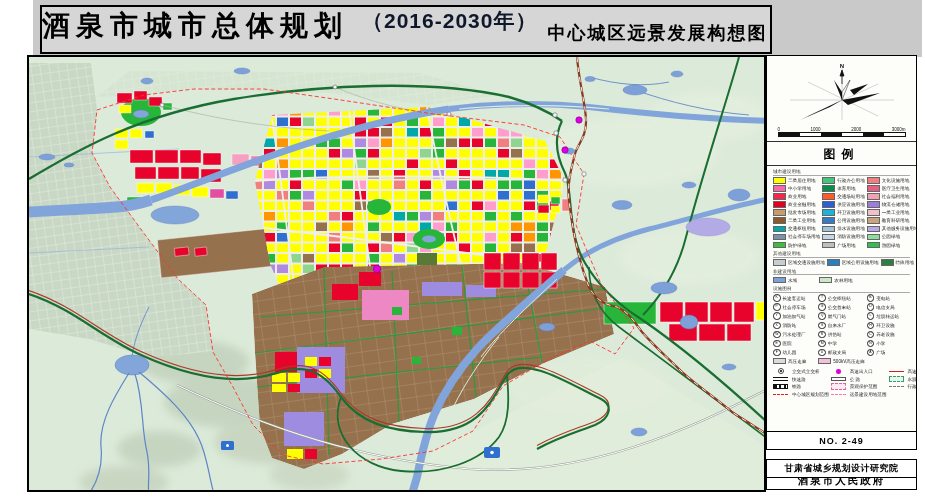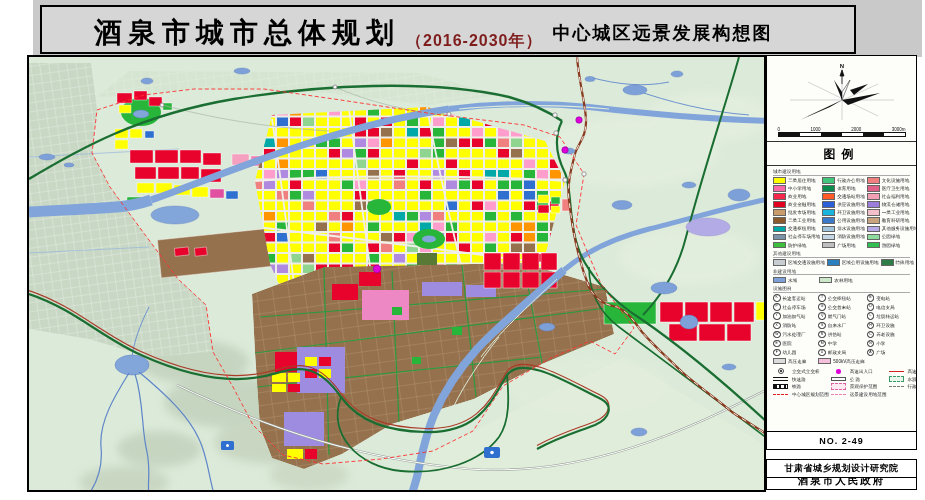--- a/index.html
+++ b/index.html
@@ -2,24 +2,24 @@
 <html><head>
 <meta charset="utf-8">
 <style>
   html,body{margin:0;padding:0}
   body{width:925px;height:500px;position:relative;background:#ffffff;
        font-family:"Liberation Sans","DejaVu Sans",sans-serif;overflow:hidden}
   .abs{position:absolute;box-sizing:border-box}
 
   
   .gray-band{left:33px;top:0;width:889px;height:57px;background:#c9c9c9}
-  .title-box{left:40px;top:5px;width:816px;height:49px;background:#d6d6d6;
-             border:2px solid #000;display:flex;align-items:flex-end;padding-left:52px}
+  .title-box{left:40px;top:5px;width:732px;height:49px;background:#d6d6d6;
+             border:2px solid #000;display:flex;align-items:flex-start;}
   .title-main{font-size:28px;font-weight:bold;letter-spacing:6px;color:#000;white-space:nowrap}
-  .title-paren{font-size:16px;font-weight:bold;letter-spacing:1px;color:#7f1d1d;margin-left:6px;white-space:nowrap}
+  .title-paren{font-size:21px;font-weight:bold;letter-spacing:1px;color:#0f172a;margin-left:14px;white-space:nowrap}
   .title-sub{font-size:18px;font-weight:bold;letter-spacing:2px;color:#000;margin-left:10px;
              align-self:flex-end;margin-bottom:7px;white-space:nowrap}
 
   
   .map-frame{left:27px;top:55px;width:739px;height:437px;border:2px solid #000;
              background:#dcead9;overflow:hidden}
   .map-frame svg{display:block}
 
   
   .panel{left:766px;top:55px;width:151px;height:386px;background:#fdfdfa;

